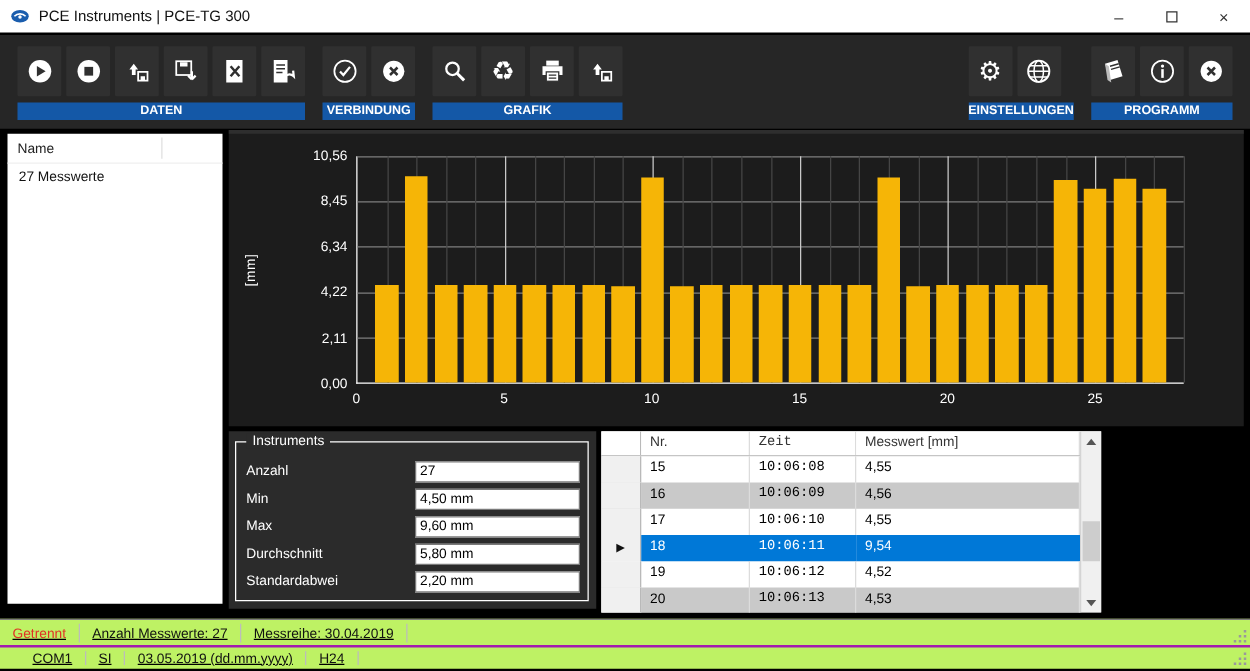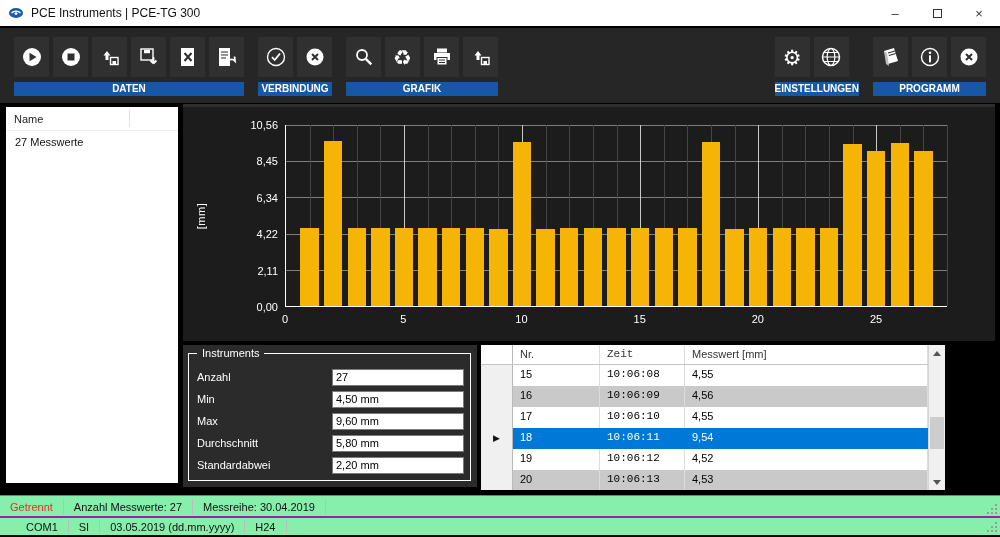--- a/index.html
+++ b/index.html
@@ -57,21 +57,21 @@
   .stats-panel { position:absolute; left:183px; top:345px; width:294px; height:142px; background:#2b2b2b; }
   .groupbox { position:absolute; left:5px; top:8px; right:6px; bottom:6px; border:1px solid #fff; padding:12px 6px 0 8px; }
   .groupbox-legend { position:absolute; top:-7px; left:8px; background:#2b2b2b; padding:0 5px;
                      color:#fff; font-size:11px; }
   .stat-row { display:flex; align-items:center; justify-content:space-between; height:22px; }
   .stat-label { color:#fff; font-size:11px; }
   .stat-input { width:132px; height:17px; background:#fff; border:1px solid #7a7a7a; font-size:11px;
                 font-family:"Liberation Sans", sans-serif; color:#000; padding:0 3px; }
 
   
-  .table-panel { position:absolute; left:481px; top:345px; width:464px; height:145px; background:#fff;
+  .table-panel { position:absolute; left:481px; top:345px; width:400px; height:145px; background:#fff;
                  overflow:hidden; }
   .tbl { position:absolute; left:0; top:0; right:17px; }
   .tbl-row { display:flex; height:21px; font-size:11px; color:#000; }
   .tbl-header { height:20px; border-bottom:1px solid #c5c5c5; color:#333; }
   .cell { padding:3px 0 0 7px; border-right:1px solid #dcdcdc; overflow:hidden; white-space:nowrap; }
   .c-sel { width:32px; background:#f0f0f0; border-right:1px solid #b9b9b9; text-align:center; padding-left:0; }
   .c-nr { width:87px; }
   .c-zeit { width:85px;font-family:Liberation Mono, monospace; }
   .c-mess { flex:1; }
   .tbl-header .cell { background:#fff; }
@@ -81,21 +81,21 @@
   .row-marker { font-size:9px; color:#111; line-height:15px; }
   .scrollbar { position:absolute; right:0; top:0; width:17px; height:100%; background:#f0f0f0;
                border-left:1px solid #d4d4d4; }
   .sb-arrow { position:absolute; left:0; width:100%; height:16px; display:flex; align-items:center; justify-content:center; }
   .sb-arrow.up { top:0; } .sb-arrow.down { bottom:0; }
   .tri-up { width:0; height:0; border-left:4px solid transparent; border-right:4px solid transparent; border-bottom:5px solid #555; }
   .tri-down { width:0; height:0; border-left:4px solid transparent; border-right:4px solid transparent; border-top:5px solid #555; }
   .sb-thumb { position:absolute; left:1px; width:14px; top:72px; height:32px; background:#cdcdcd; }
 
   
-  .statusbar { position:absolute; left:0; width:100%; background:#86efac; display:flex; align-items:center; }
+  .statusbar { position:absolute; left:0; width:100%; background:#bef264; display:flex; align-items:center;text-decoration:underline; }
   .statusbar.top { top:495px; height:22px; border-top:1px solid #7c7c7c; }
   .statusbar.bottom { top:516px; height:19px; border-top:2px solid #a21caf;padding-left:16px; }
   .sb-item { padding:0 10px; font-size:11px; color:#111; border-right:1px solid #bcbcbc; height:70%;
              display:flex; align-items:center; white-space:nowrap; }
   .sb-item.alert { color:#e03226; }
   .grip { position:absolute; right:3px; bottom:3px; width:10px; height:10px; }
   .grip i { position:absolute; width:2px; height:2px; background:#9a9a9a; }
   .grip i:nth-child(1){ right:0; bottom:0; } .grip i:nth-child(2){ right:4px; bottom:0; }
   .grip i:nth-child(3){ right:8px; bottom:0; } .grip i:nth-child(4){ right:0; bottom:4px; }
   .grip i:nth-child(5){ right:4px; bottom:4px; } .grip i:nth-child(6){ right:0; bottom:8px; }

